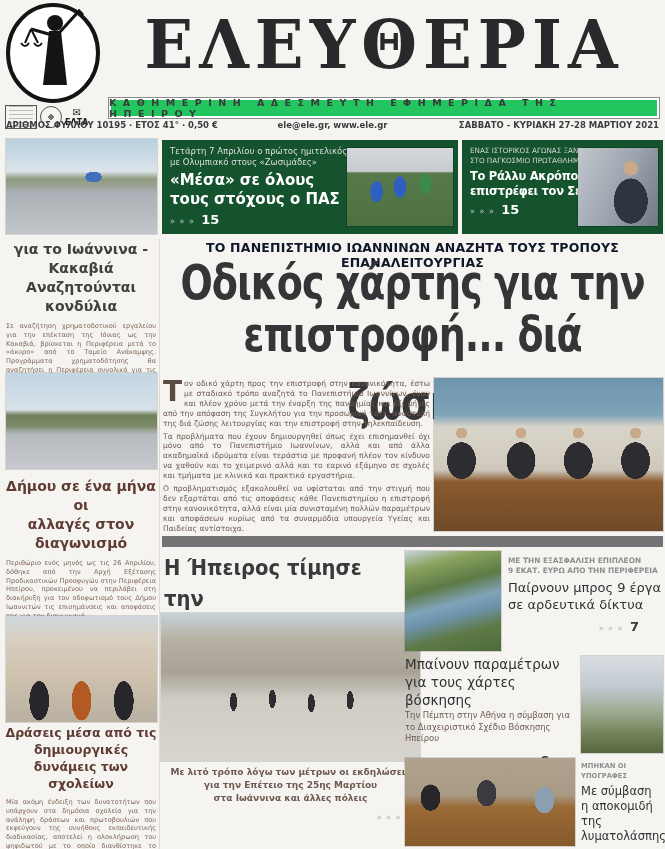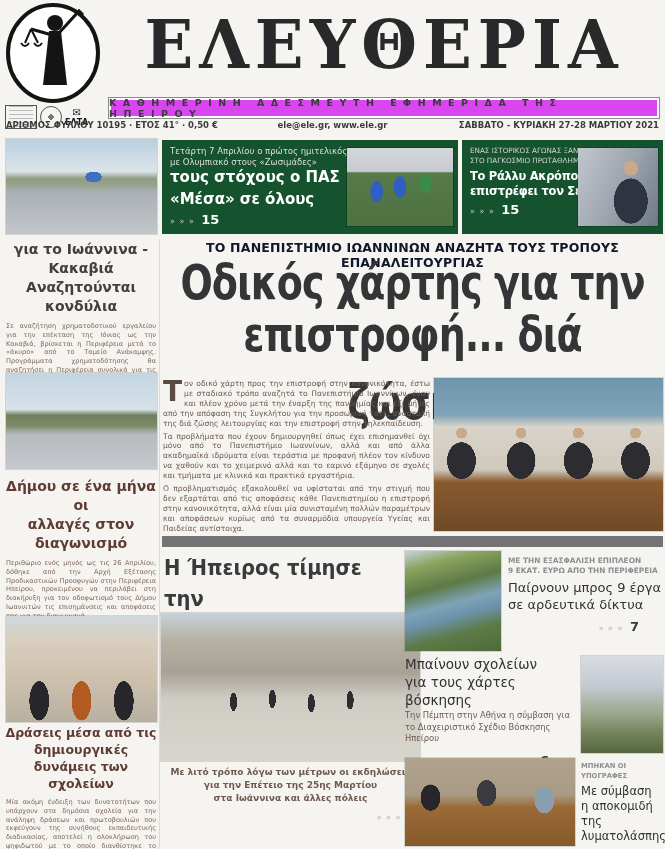--- a/index.html
+++ b/index.html
@@ -4,21 +4,21 @@
 <style>
   html,body{margin:0;padding:0;background:#d8d6d2;}
   #page{position:relative;width:665px;height:849px;margin:0 auto;background:#f5f4f1;
         font-family:"DejaVu Sans",sans-serif;color:#2e2e30;overflow:hidden;padding-left:46px;}
   
   #logo{position:absolute;left:5px;top:3px;width:102px;height:100px;}
   #title{position:absolute;left:106px;top:-6px;width:556px;height:100px;display:flex;
          align-items:center;justify-content:center;font-family:"DejaVu Serif",serif;
          font-weight:bold;font-size:64px;letter-spacing:6px;color:#29292b;transform:scaleY(1.06);}
   #subtitle{position:absolute;left:108px;top:97px;width:550px;height:20px;border:1px solid #8a8a8a;
-            background:#d946ef;box-shadow:inset 0 0 0 2px #fff;display:flex;align-items:center;
+            background:#22c55e;box-shadow:inset 0 0 0 2px #fff;display:flex;align-items:center;
             justify-content:center;font-size:9.5px;font-weight:bold;letter-spacing:6.5px;color:#3a3a3c;}
   #stamps{position:absolute;left:5px;top:104px;width:100px;height:26px;display:flex;gap:3px;align-items:center;}
   .stamp-lines{width:30px;height:22px;border:1px solid #555;
        background:repeating-linear-gradient(180deg,#bbb 0 1px,transparent 1px 4px);background-size:80% 100%;background-position:center;background-repeat:no-repeat;}
   .stamp-circle{width:20px;height:20px;border:1px solid #555;border-radius:50%;
        background:radial-gradient(circle 3px at 50% 50%,#777 90%,transparent 91%);}
   .stamp-elta{display:flex;flex-direction:column;align-items:center;font-size:8px;font-weight:bold;line-height:9px;color:#1c1c1e;}
   .stamp-elta .bird{font-size:10px;line-height:10px;}
   #infoline{position:absolute;left:0;top:120px;width:665px;height:14px;font-size:8.5px;font-weight:bold;color:#3c3c3e;}
   #info-left{position:absolute;left:6px;top:0;}
@@ -157,22 +157,22 @@
     <span id="info-center">ele@ele.gr, www.ele.gr</span>
     <span id="info-right">ΣΑΒΒΑΤΟ - ΚΥΡΙΑΚΗ 27-28 ΜΑΡΤΙΟΥ 2021</span>
   </div>
 
   <div class="photo ph-highway"></div>
 
   <div class="promo" id="pas-box">
     <div class="txt">
       <div class="kick">Τετάρτη 7 Απριλίου ο πρώτος ημιτελικός</div>
       <div class="kick">με Ολυμπιακό στους «Ζωσιμάδες»</div>
+      <div class="head">«Μέσα» σε όλους</div>
       <div class="head" style="margin-top:0">τους στόχους ο ΠΑΣ</div>
-      <div class="head">«Μέσα» σε όλους</div>
       <div class="pager">
         <span class="chev">» » »</span>
         <span class="num">15</span>
       </div>
     </div>
     <div class="ph-soccer"></div>
   </div>
 
   <div class="promo" id="rally-box">
     <div class="txt">
@@ -260,21 +260,21 @@
     <div class="rkick">9 ΕΚΑΤ. ΕΥΡΩ ΑΠΟ ΤΗΝ ΠΕΡΙΦΕΡΕΙΑ</div>
     <div class="rhead">Παίρνουν μπρος 9 έργα</div>
     <div class="rhead" style="margin-top:0">σε αρδευτικά δίκτυα</div>
     <div class="pager">
       <span class="chev">» » »</span>
       <span class="num">7</span>
     </div>
   </div>
 
   <div class="rstack" id="grazing">
-    <div class="rhead">Μπαίνουν σχολείων</div>
+    <div class="rhead">Μπαίνουν παραμέτρων</div>
     <div class="rhead" style="margin-top:0">για τους χάρτες βόσκησης</div>
     <div class="rsub">Την Πέμπτη στην Αθήνα η σύμβαση για</div>
     <div class="rsub" style="margin-top:0">το Διαχειριστικό Σχέδιο Βόσκησης Ηπείρου</div>
     <div class="pager">
       <span class="chev">» » »</span>
       <span class="num">6</span>
     </div>
   </div>
   <div class="photo ph-valley"></div>
 

